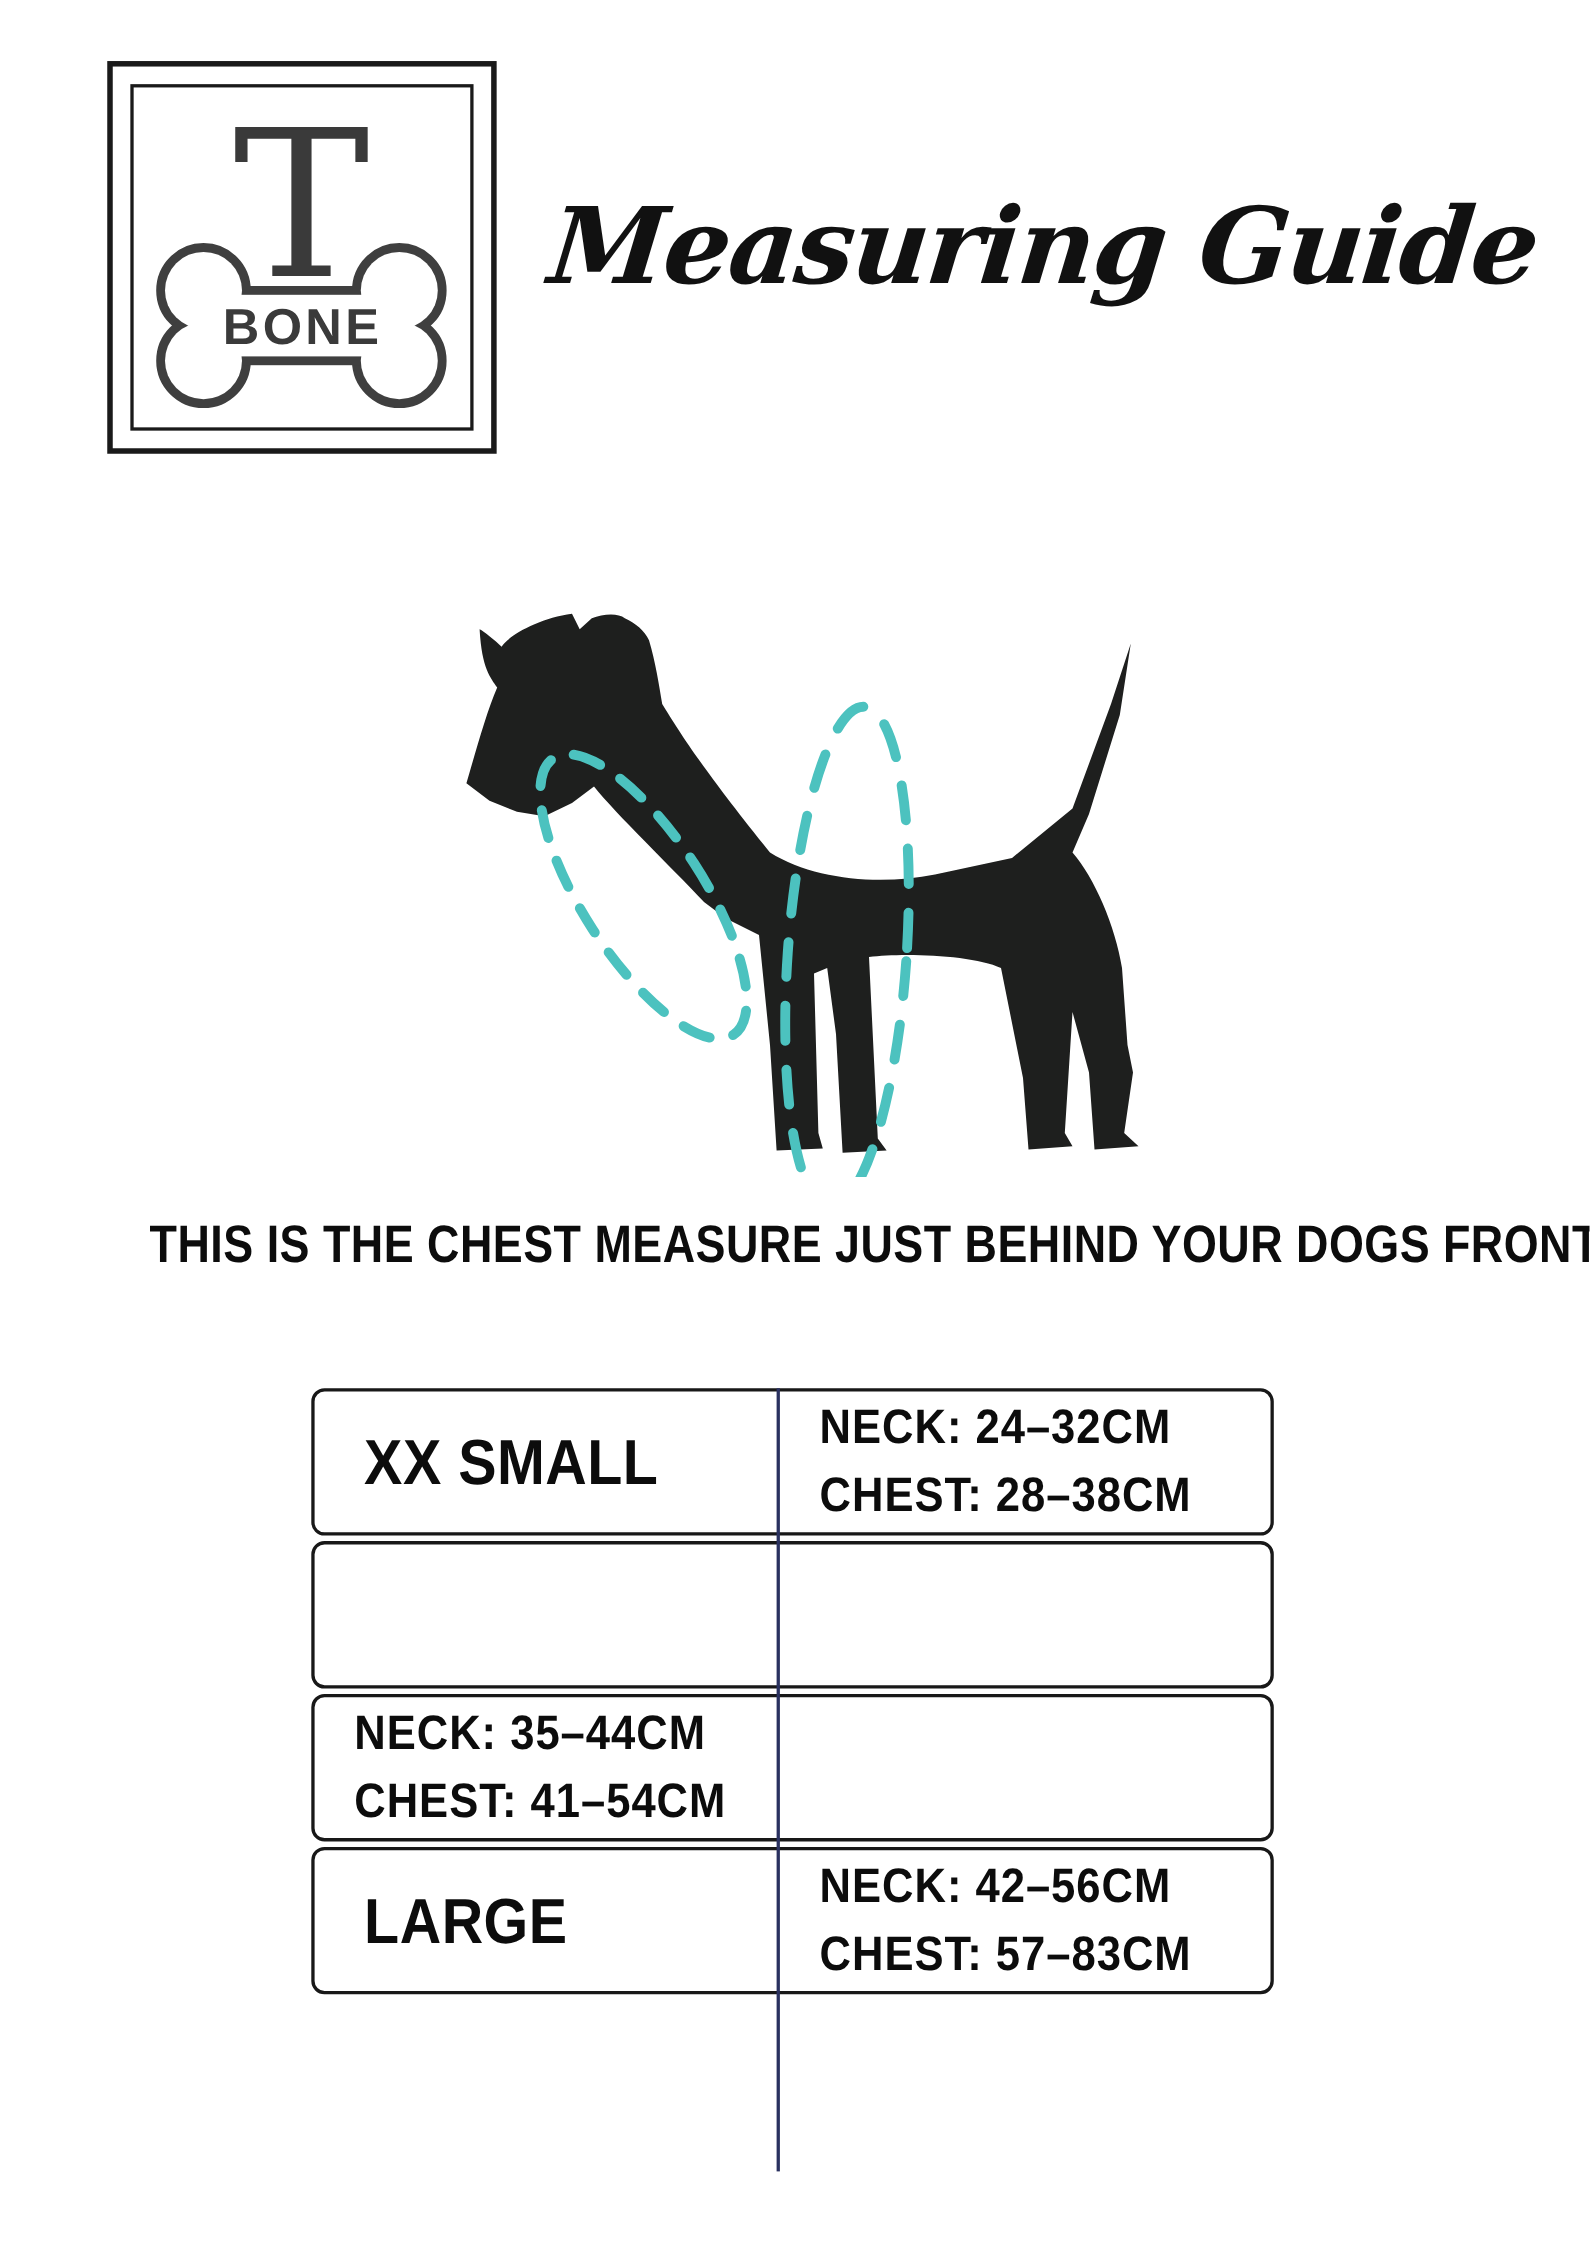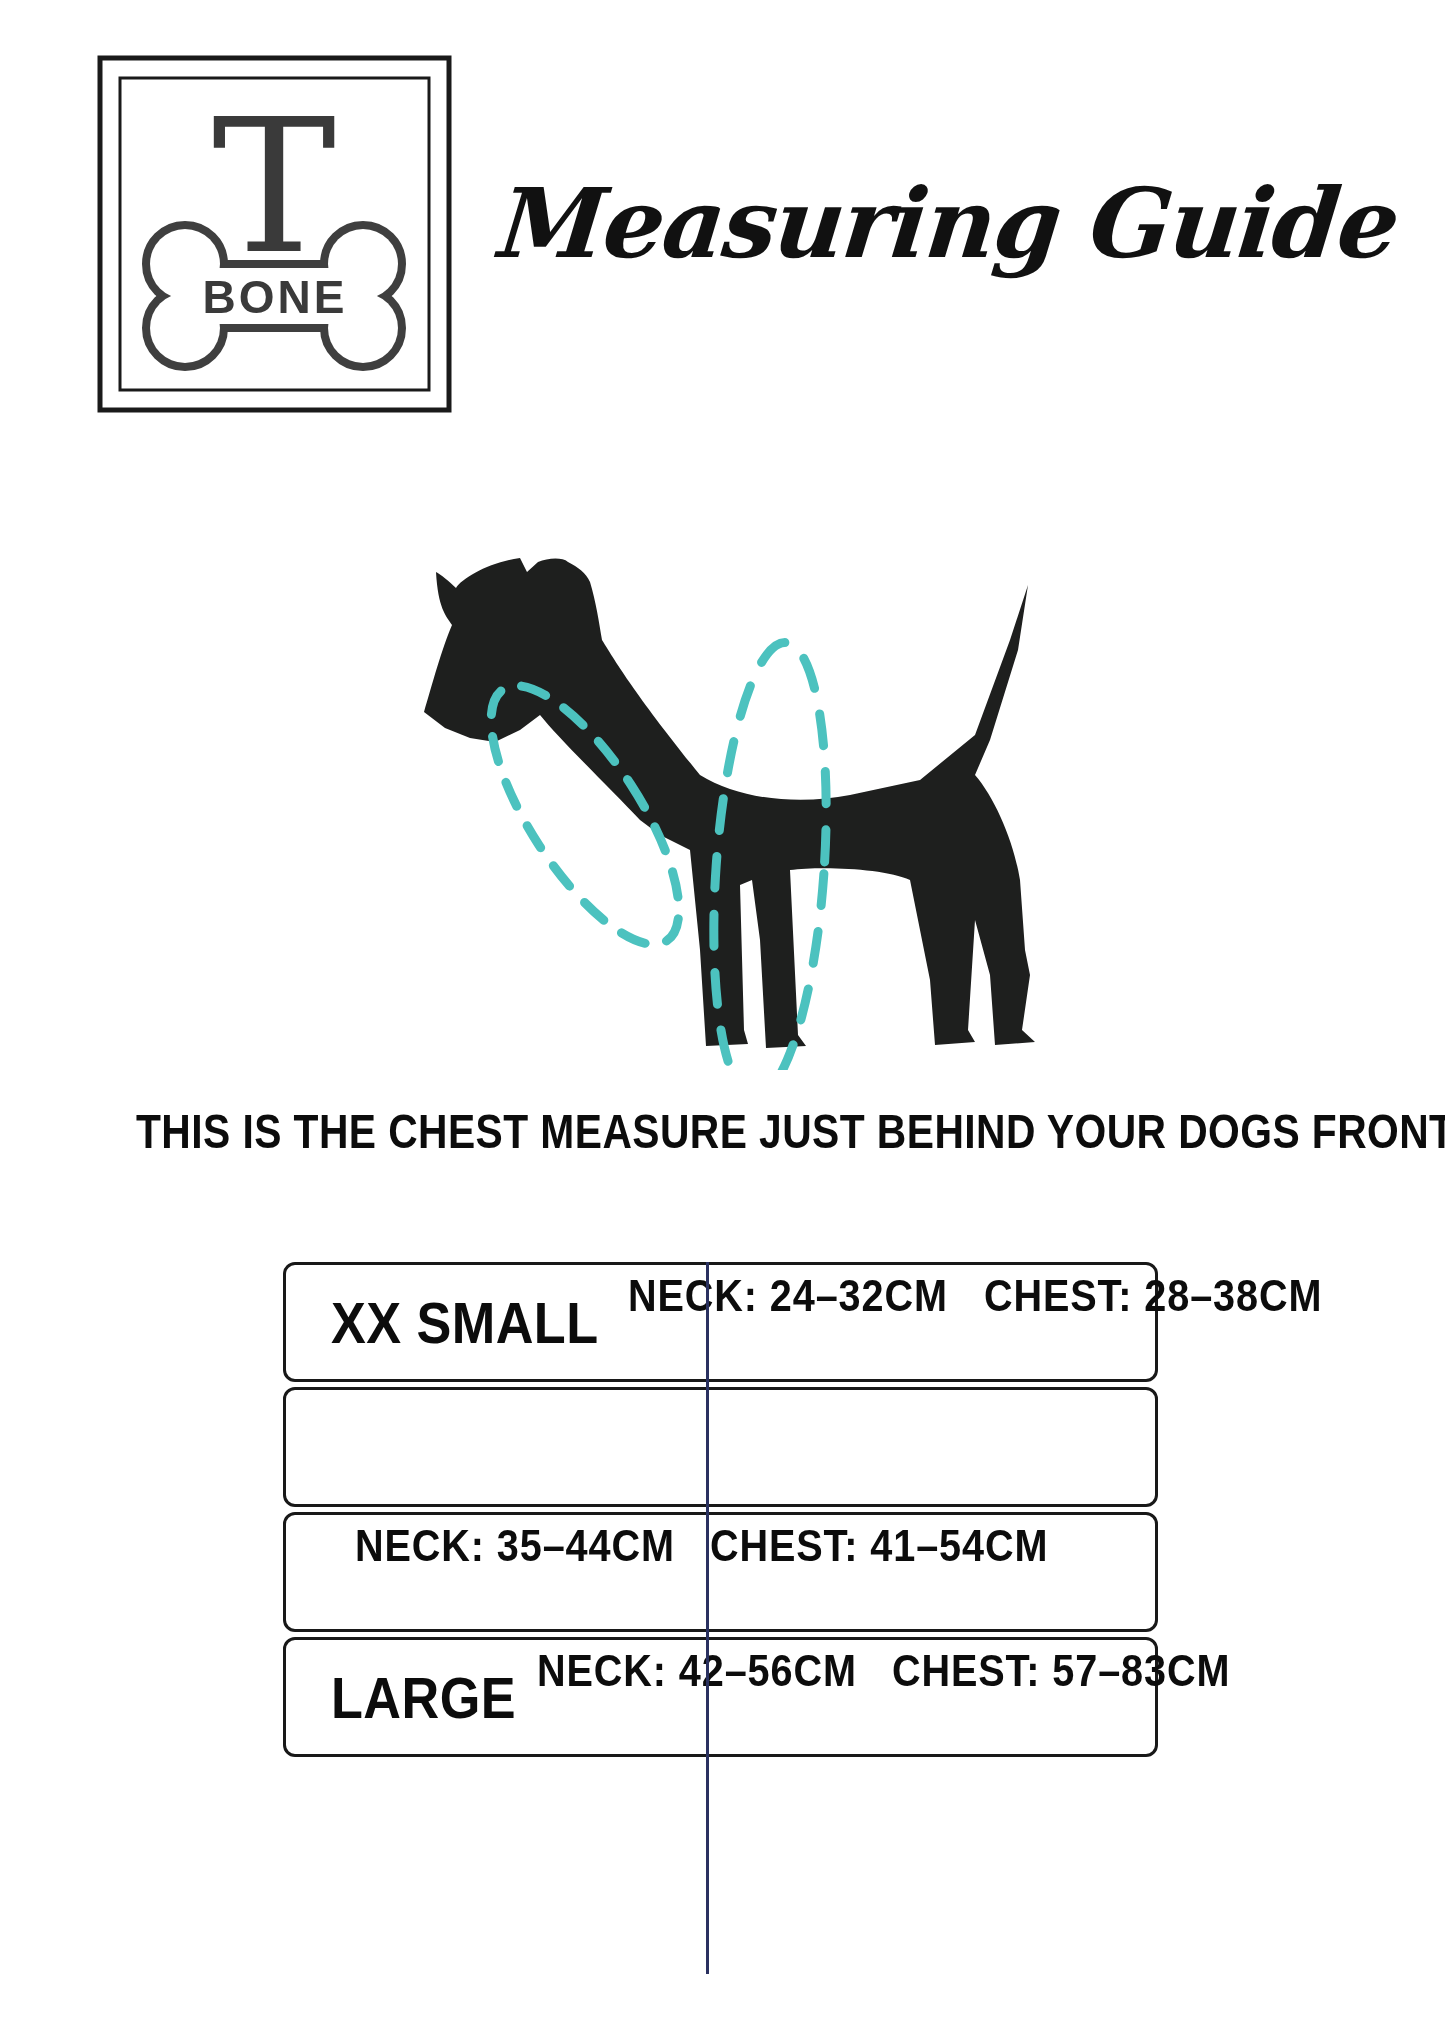--- a/index.html
+++ b/index.html
@@ -25,32 +25,32 @@
   .desc{position:absolute;left:128px;top:1104px;width:1290px;color:#0c0c0c;}
   .heavy{
     display:inline-block;font-weight:bold;white-space:nowrap;
     transform:scaleX(0.85);transform-origin:left center;
     font-family:"Liberation Sans",sans-serif;
   }
   .desc .heavy{font-size:48px;line-height:56px;letter-spacing:0.5px;}
   
   .size-table{position:absolute;left:283px;top:1262px;width:875px;}
   .row{
-    box-sizing:border-box;width:875px;height:120px;margin-bottom:5px;
+    box-sizing:border-box;width:875px;height:134px;margin-bottom:5px;
     border:3px solid #181818;border-radius:12px;background:#fff;
     display:flex;align-items:stretch;
   }
   .cell-size{
     width:423px;display:flex;align-items:center;padding-left:45px;
     box-sizing:border-box;
   }
   .cell-size .heavy{font-size:58px;transform:scaleX(0.9);letter-spacing:0.5px;color:#0c0c0c;}
   .cell-meas{
-    flex:1;display:flex;flex-direction:row;justify-content:center;
-    box-sizing:border-box;
+    flex:1;display:flex;flex-direction:column;justify-content:center;
+    padding-left:36px;box-sizing:border-box;
   }
   .cell-meas .heavy{font-size:44px;line-height:62px;transform:scaleX(0.9);letter-spacing:1px;color:#0c0c0c;}
   .divider{
     position:absolute;left:423px;top:0px;width:3px;height:712px;
     background:#2a3160;
   }
 </style>
 </head>
 <body>
 

